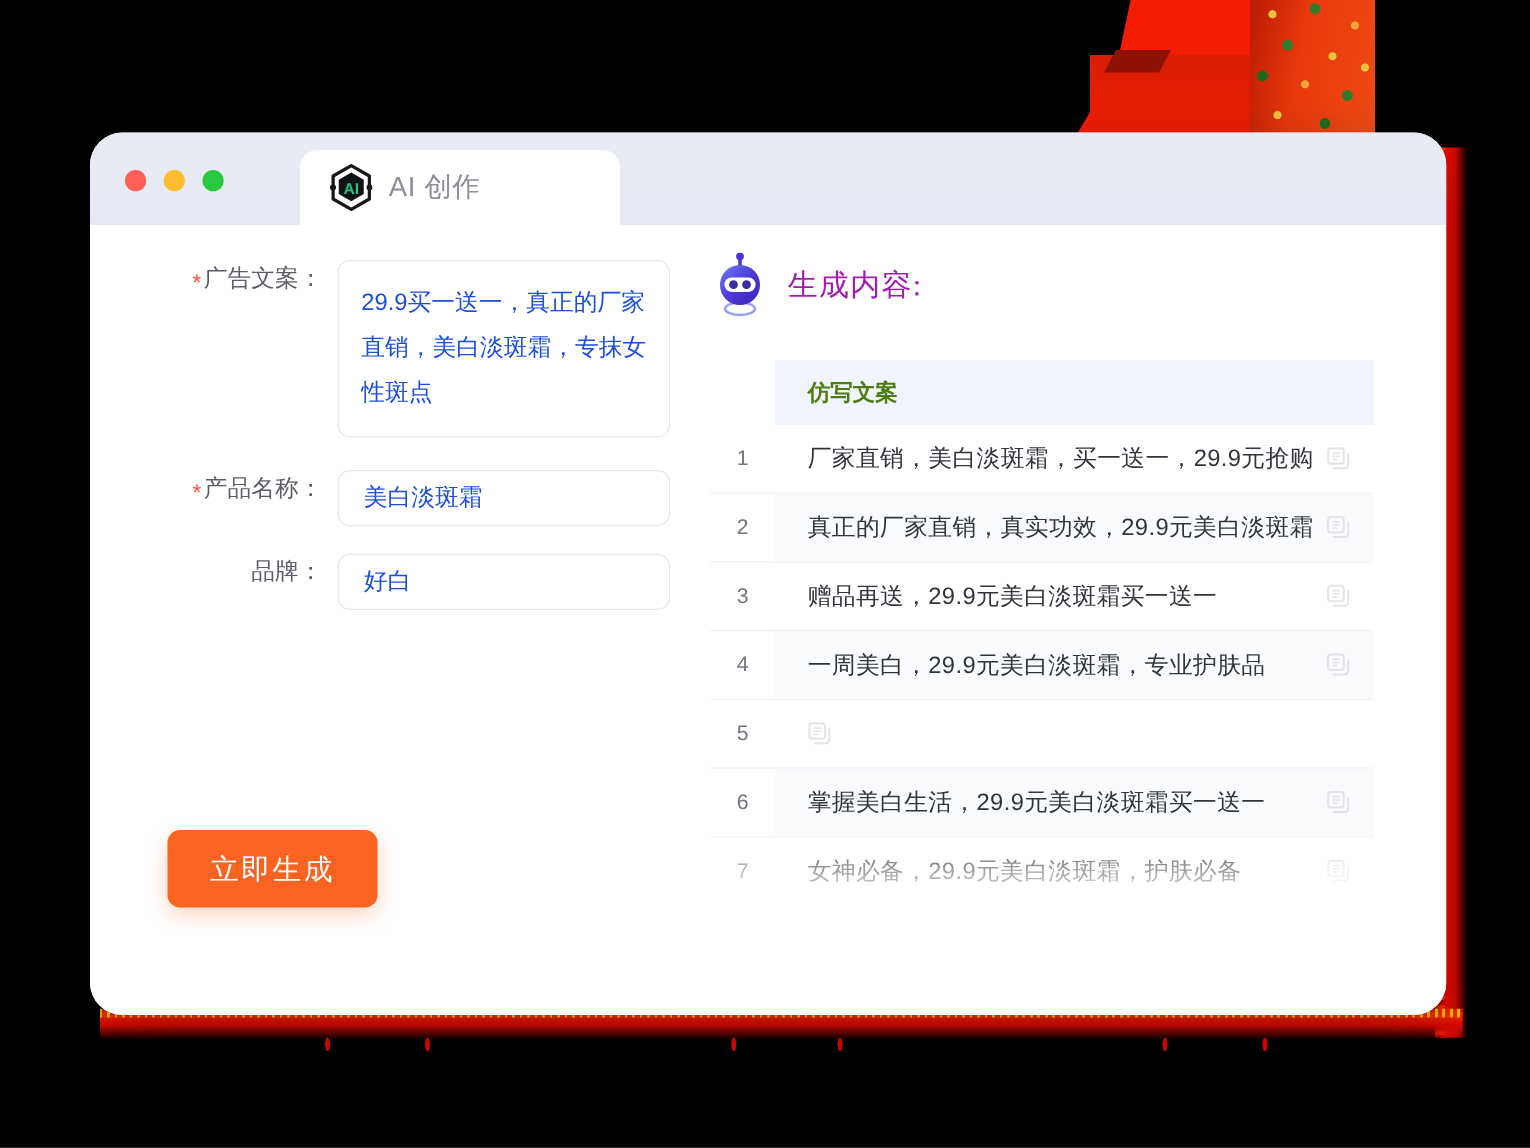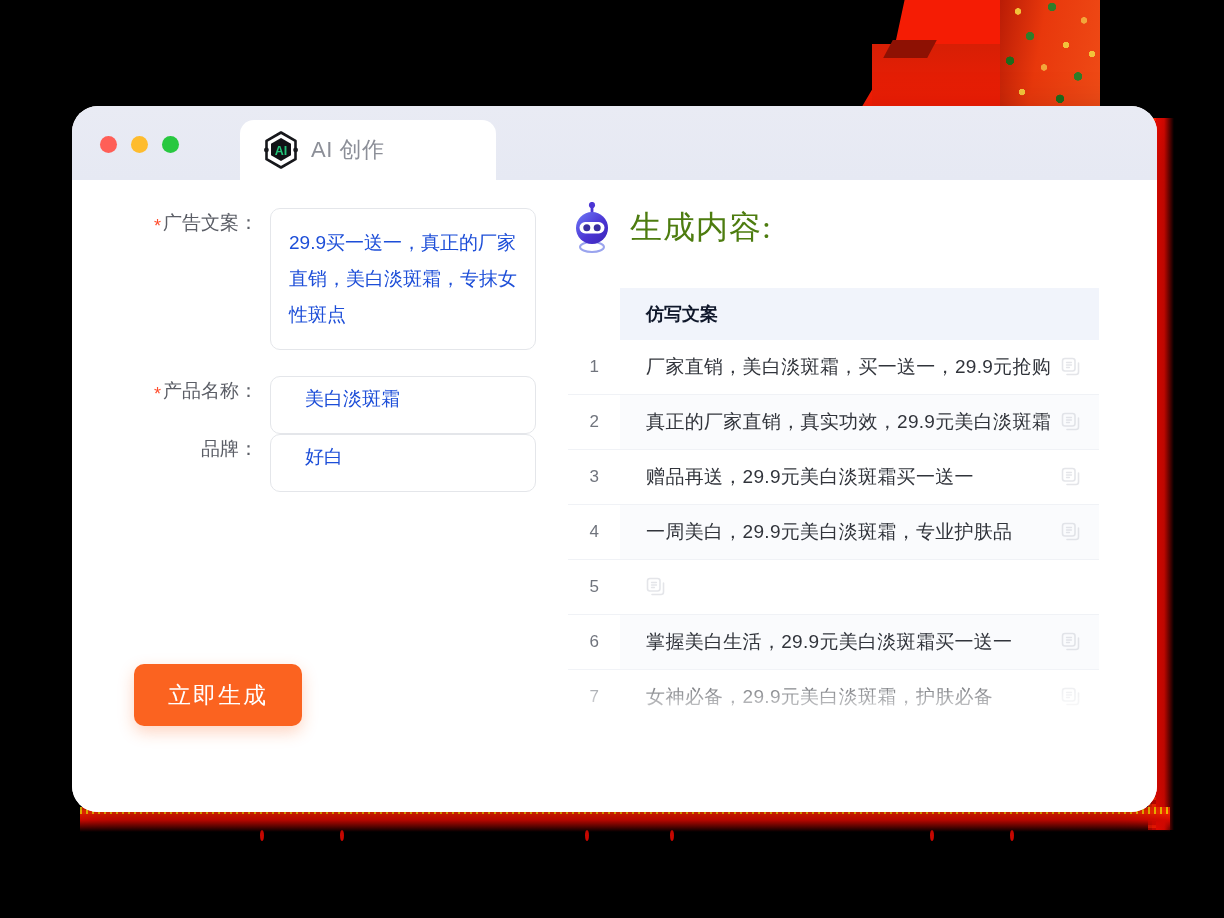--- a/index.html
+++ b/index.html
@@ -110,60 +110,60 @@
     background:#fff;
     display:flex;
   }
 
   
   .left-pane { width: 510px; padding: 28px 0 0 62px; position:relative; }
   .page-title {
     font-size: 28px; font-weight: 700; color:#1b1c1f;
     letter-spacing: 1px; margin-bottom: 40px;
   }
-  .form-row { display:flex; align-items:flex-start; }
+  .form-row { display:flex; align-items:flex-start; margin-bottom:22px; }
   .form-row.row-ta { margin-bottom:26px; }
   .fl-label {
     width: 136px; text-align:right; padding-right:12px;
     font-size:19px; color:#5b5e66; line-height:30px; position:relative;
     flex:0 0 auto; white-space:nowrap;
   }
   .req { color:#ff4d2d; font-size:18px; position:relative; top:3px; margin-right:2px; }
   .field {
     border:1px solid #e4e6ea; border-radius:10px;
     background:#fff; color:#1d4ed8; font-size:19px;
   }
   .field.ta {
     width: 266px; height: 142px; padding: 16px 18px;
     line-height: 36px; overflow:hidden;
   }
   .field.inp {
-    width: 266px; height: 58px; padding: 0 34px; line-height:44px;
+    width: 266px; height: 45px; padding: 0 20px; line-height:44px;
   }
   .gen-btn {
     position:absolute; left:62px; top:484px;
     width: 168px; height: 62px; border:none; border-radius:10px;
     background:#fb6320; color:#fff; font-size:23px; letter-spacing:2px;
     font-family: inherit; cursor:pointer;
     box-shadow: 0 6px 16px rgba(251,99,32,.28);
   }
 
   
   .right-pane { flex:1; padding: 22px 58px 0 12px; position:relative; }
   .right-head { display:flex; align-items:center; gap:16px; margin-bottom: 34px; padding-left:2px;}
   .robot { width:44px; height:52px; flex:0 0 auto;}
-  .right-title { font-size:32px; color:#4d7c0f; letter-spacing:1px;font-family:Liberation Serif, serif; }
+  .right-title { font-size:24px; color:#a21caf; letter-spacing:1px;font-family:Liberation Serif, serif; }
 
   .table-wrap { position:relative; height: 450px; }
   .tbl { position:relative; width:100%;
          -webkit-mask-image: linear-gradient(180deg,#000 0, #000 86%, rgba(0,0,0,0) 100%);
          mask-image: linear-gradient(180deg,#000 0, #000 86%, rgba(0,0,0,0) 100%); }
   .tbl-head {
     background:#f1f4fb; height:52px; display:flex; align-items:center;
-    padding-left:26px; font-size:18px; font-weight:700; color:#0f172a;
+    padding-left:26px; font-size:18px; font-weight:700; color:#4d7c0f;
     margin-left:52px;
   }
   .tbl-row {
     display:flex; align-items:center; height:55px;
     border-bottom:1px solid #f0f2f6;
   }
   .tbl-row:nth-child(even) .row-body { background:#fafbfd; }
   .row-no {
     width:52px; text-align:center; font-size:17px; color:#70747d; flex:0 0 auto;
   }

